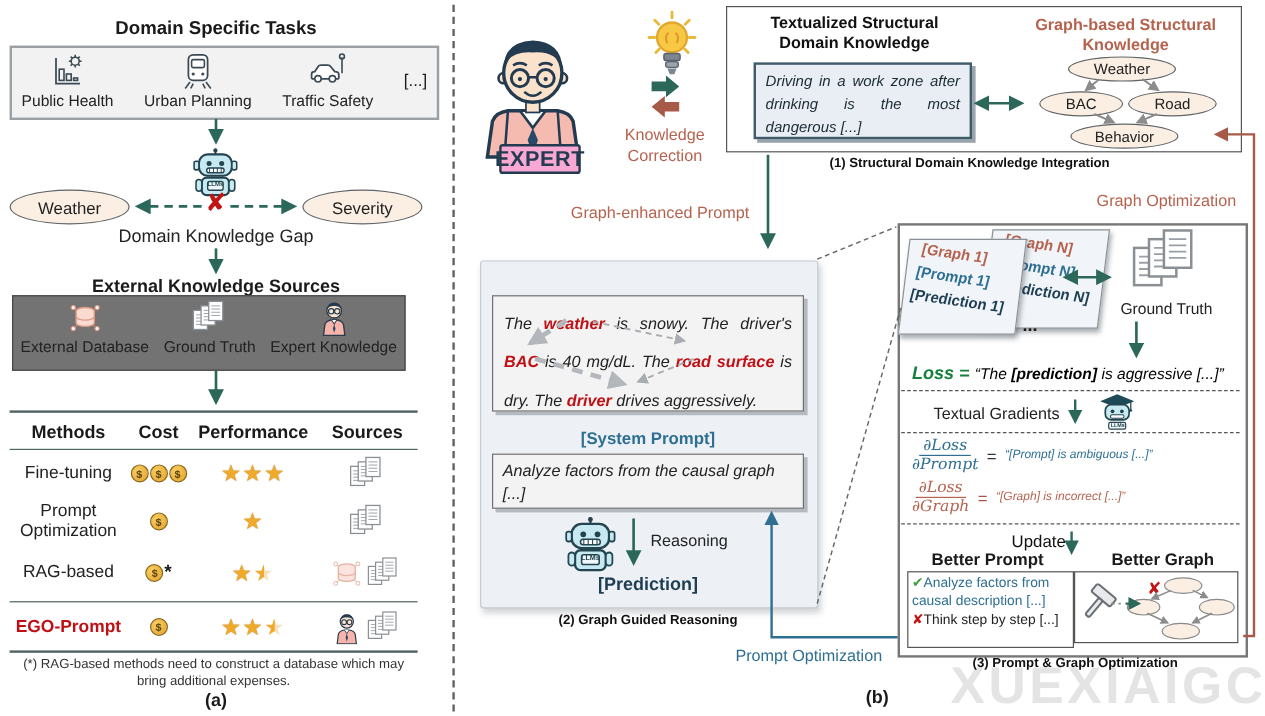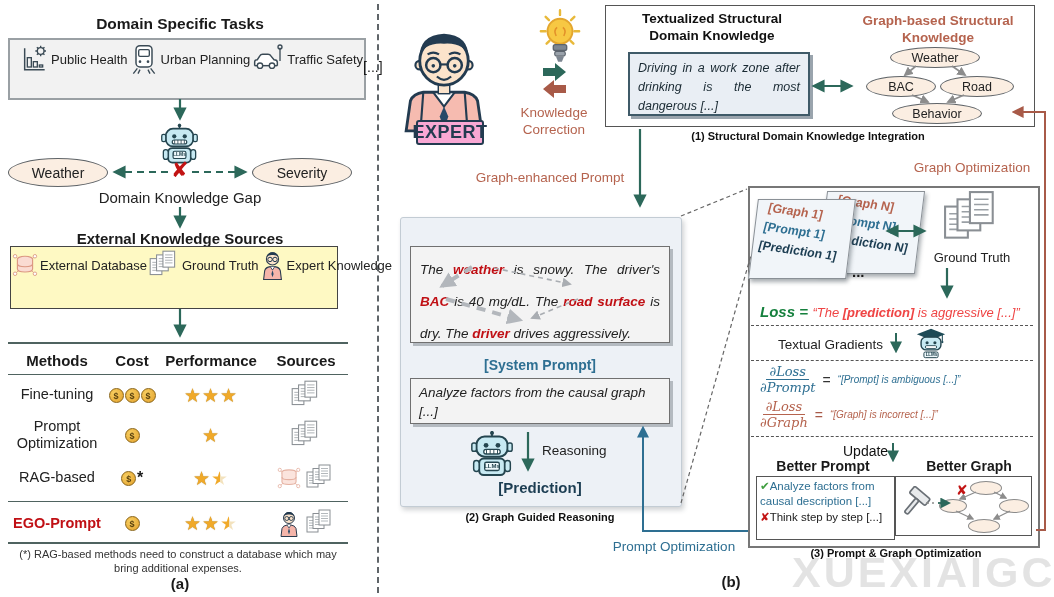--- a/index.html
+++ b/index.html
@@ -8,22 +8,22 @@
   .a{position:absolute}
   .c{text-align:center}
   .bold{font-weight:bold}
   .brown{color:#b5634e}
   .blue{color:#2e6f92}
   .navy{color:#1c3d52}
   .cap{font-size:11px;font-weight:bold;color:#111}
   .lbl{font-size:13.5px}
   .divider{left:377px;top:4px;height:589px;border-left:2px dashed #5f6468}
   .panelbox{background:#f2f2f2;border:2px solid #9aa0a4}
-  .srcbox{background:#fef9c3;border:1.6px solid #444}
-  .stack{display:flex;flex-direction:row;align-items:center;gap:1px}
+  .srcbox{background:#737373;border:1.6px solid #444}
+  .stack{display:flex;flex-direction:column;align-items:center;gap:1px}
   .stack .t{font-size:13px;color:#222;white-space:nowrap}
   .node{background:#fbeee2;border:1.5px solid #5f6468;border-radius:50%;
         display:flex;align-items:center;justify-content:center;color:#222}
   .bignode{font-size:14px}
   .smallnode{font-size:12.5px}
   .mininode{background:#fbeee2;border:1.2px solid #8a8a8a;border-radius:50%}
   .rule{left:8px;width:340px;border-top:2px solid #4f6360}
   .rule2{left:8px;width:340px;border-top:1.5px solid #4f6360}
   .trow{left:8px;width:340px;display:grid;grid-template-columns:98px 52px 106px 84px;
         align-items:center;justify-items:center}
@@ -386,21 +386,21 @@
     </div>
   </div>
   <div class="a bold" style="left:852px;top:263px;font-size:15px;z-index:2">...</div>
   <svg class="a" style="left:938px;top:190px;width:68px;height:58px">
       <use href="#i-docs"></use>
     </svg>
   <div class="a c" style="left:918px;top:250px;width:108px;font-size:13px;color:#222">Ground Truth</div>
 
   <div class="a" style="left:760px;top:303px;width:274px;white-space:nowrap">
     <span style="font-size:15px;font-weight:bold;font-style:italic;color:#15803d">Loss =</span>
-    <span style="font-size:13px;font-style:italic;color:#ef4444"><span>“The </span><span class="b">[prediction]</span><span> is aggressive [...]”</span></span>
+    <span style="font-size:13px;font-style:italic;color:#000000"><span>“The </span><span class="b">[prediction]</span><span> is aggressive [...]”</span></span>
   </div>
   <div class="a sep" style="top:325px"></div>
 
   <div class="a" style="left:778px;top:337px;font-size:13.5px;color:#222">Textual Gradients</div>
   <svg class="a" style="left:914px;top:327px;width:34px;height:33px">
       <use href="#i-gradbot"></use>
     </svg>
   <div class="a c chest" style="left:925px;top:353px;width:13px;font-size:4.5px">LLMs</div>
   <div class="a sep" style="top:360px"></div>
 

